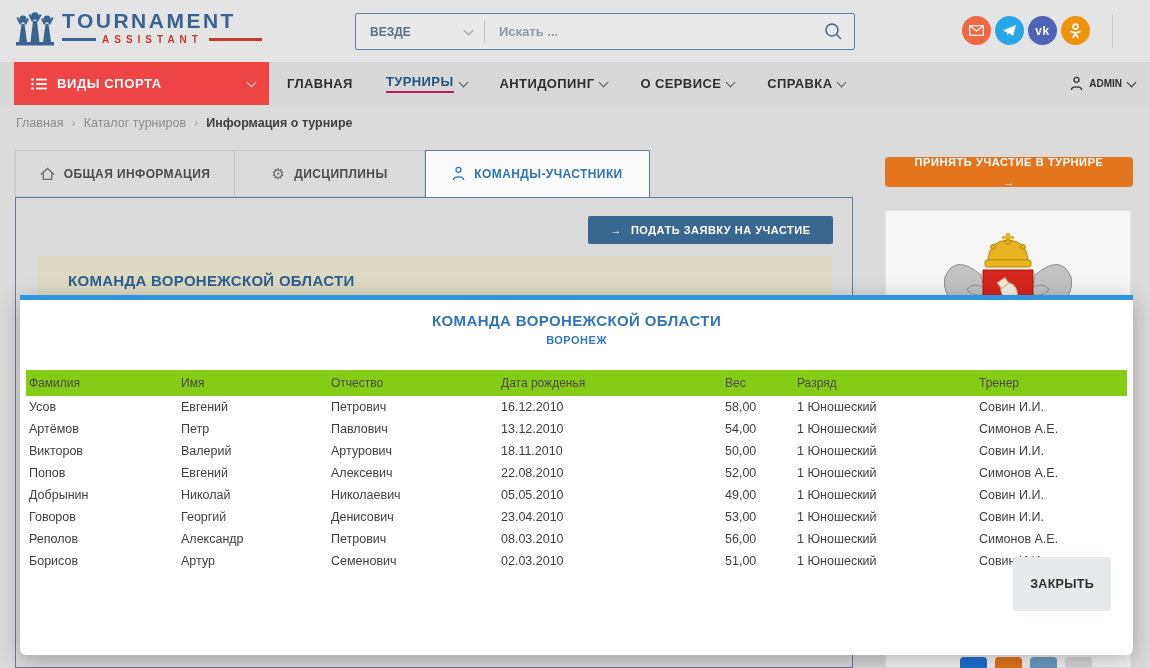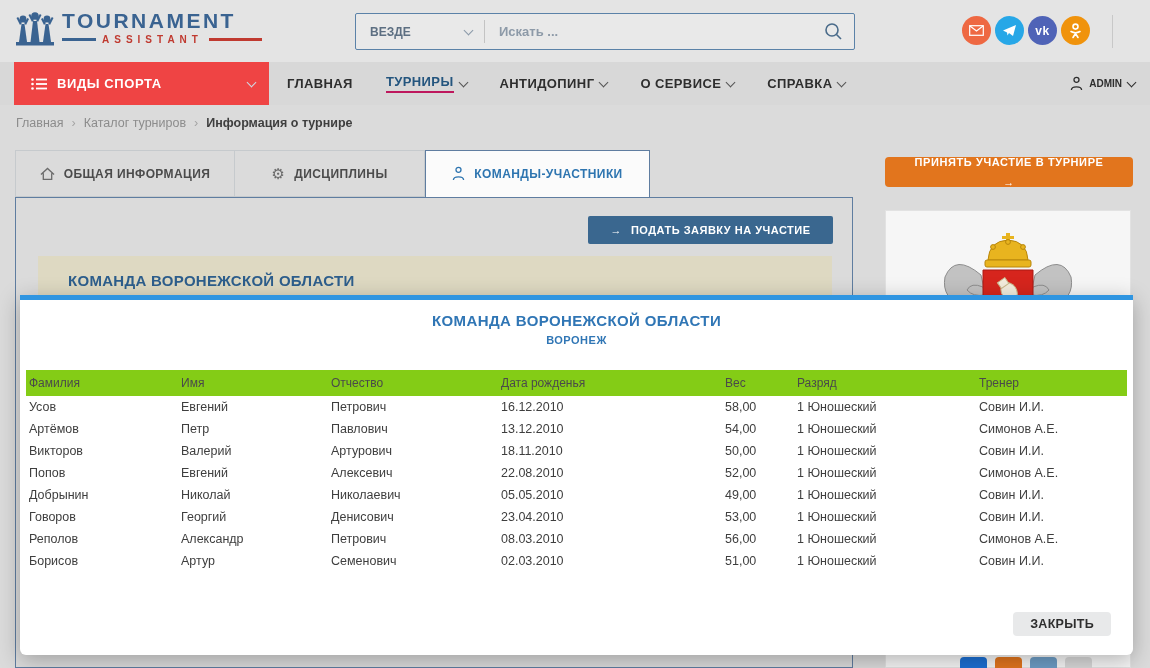--- a/index.html
+++ b/index.html
@@ -87,22 +87,22 @@
     border-top:5px solid #2f95e1;border-radius:0 0 6px 6px;box-shadow:0 5px 22px rgba(0,0,0,.28);box-sizing:border-box;}
   .modal-title{margin-top:12px;text-align:center;font-size:15px;font-weight:bold;color:#3076b5;letter-spacing:.4px;}
   .modal-subtitle{margin-top:5px;text-align:center;font-size:11px;font-weight:bold;color:#3076b5;letter-spacing:.5px;}
   .roster{width:calc(100% - 12px);margin:24px 6px 0;border-collapse:collapse;table-layout:fixed;}
   .roster th{background:#84cc16;text-align:left;font-weight:normal;color:#4a4a4a;font-size:12px;
     padding:6px 4px 6px 3px;}
   .roster td{color:#3e3e3e;font-size:12.5px;padding:4px 4px 4px 3px;line-height:14px;}
   .roster th:nth-child(1){width:145px;} .roster th:nth-child(2){width:143px;}
   .roster th:nth-child(3){width:163px;} .roster th:nth-child(4){width:217px;}
   .roster th:nth-child(5){width:65px;}  .roster th:nth-child(6){width:175px;}
-  .close-btn{position:absolute;right:22px;bottom:19px;background:#e8e9ea;border:none;border-radius:4px;
-    padding:5px 17px;font-size:12.5px;font-weight:bold;color:#2e2e2e;cursor:pointer;font-family:inherit;letter-spacing:.3px;}
+  .close-btn{position:absolute;right:22px;bottom:44px;background:#e8e9ea;border:none;border-radius:4px;
+    padding:20px 17px;font-size:12.5px;font-weight:bold;color:#2e2e2e;cursor:pointer;font-family:inherit;letter-spacing:.3px;}
 </style>
 </head>
 <body>
 
 <div class="header">
   <div class="logo">
     <svg width="42" height="42" viewBox="0 0 42 42">
       <g fill="#3a6391">
         <circle cx="9" cy="10" r="3.4"></circle>
           <circle cx="21" cy="7" r="3.8"></circle>

